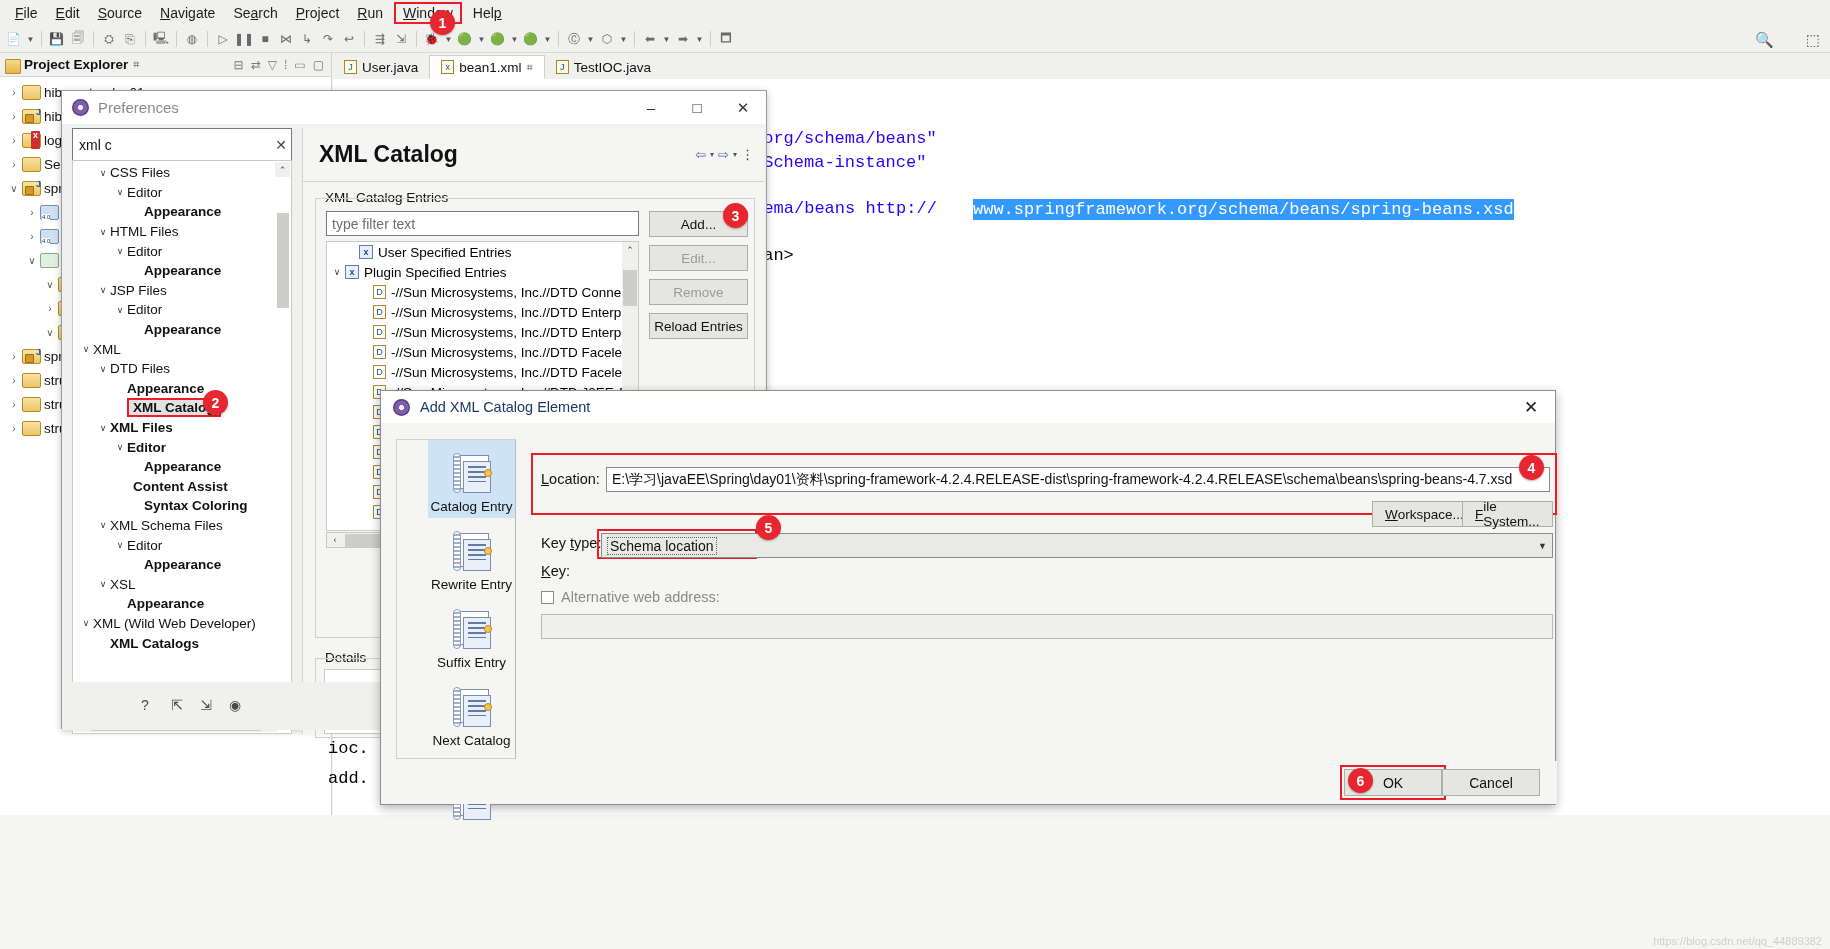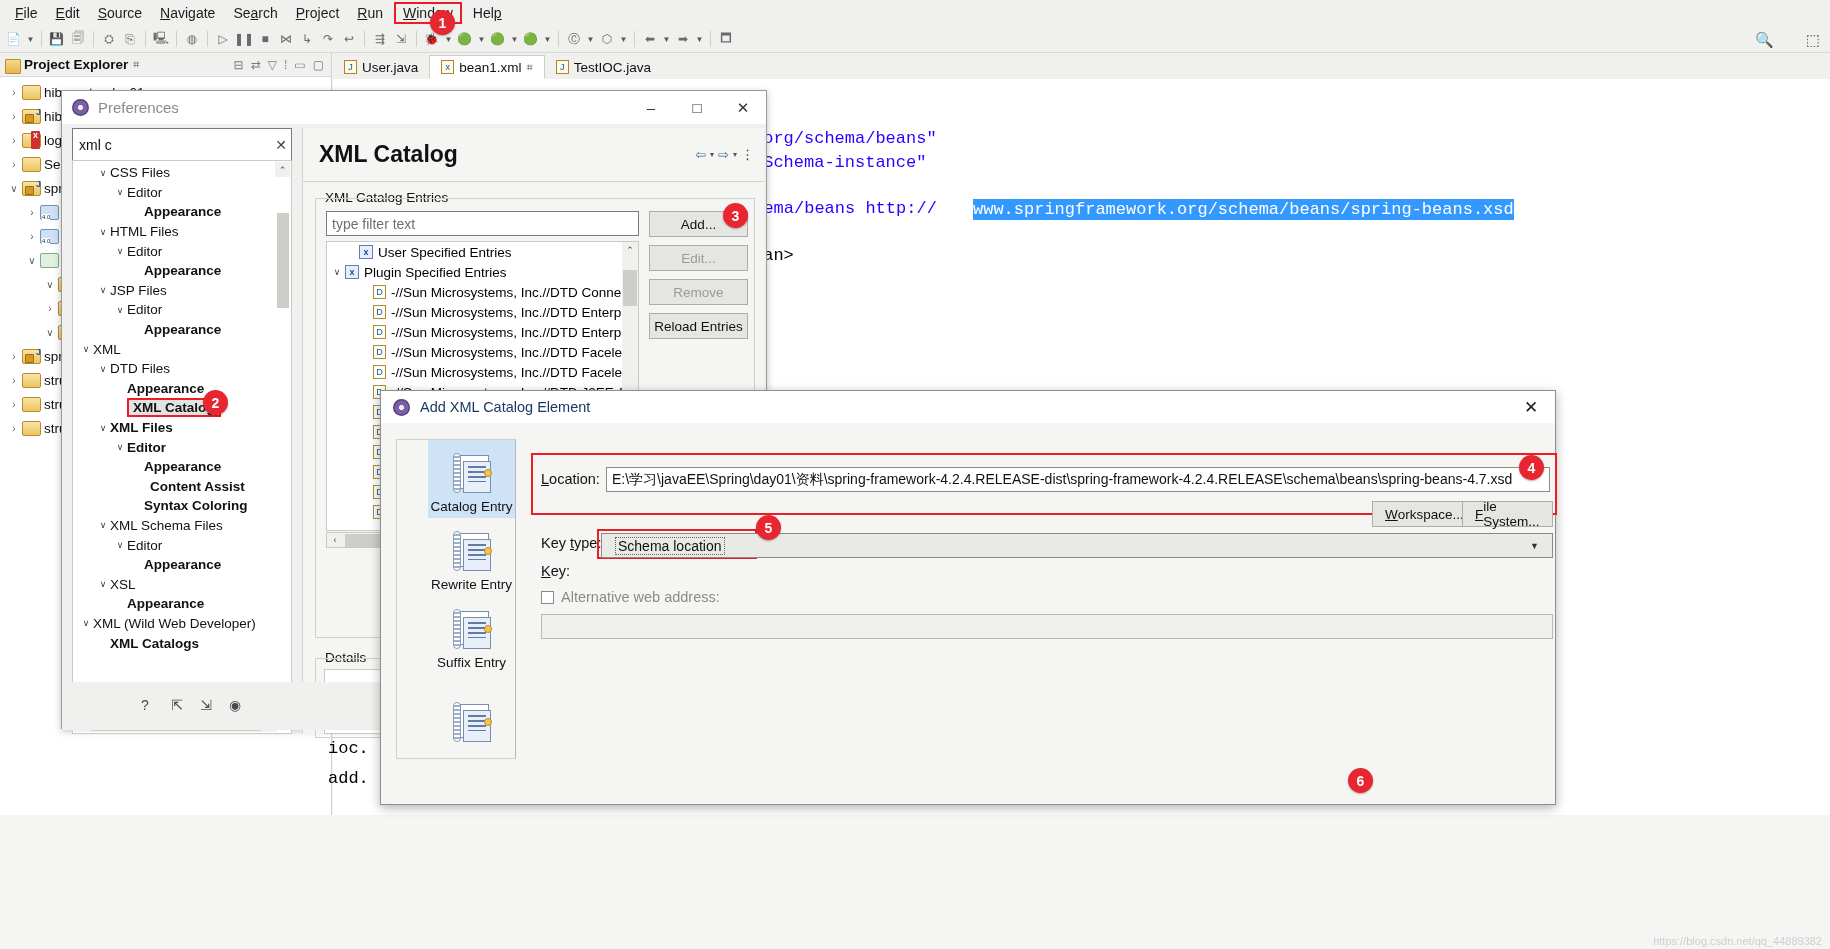--- a/index.html
+++ b/index.html
@@ -180,21 +180,21 @@
         border:1px solid #b98b29; border-radius:50%; }
   #fields { position:absolute; left:150px; top:16px; width:1010px; height:320px; }
   .red-outline { border:2px solid #ee1c24; }
   .flabel { font-size:14.5px; color:#111; }
   .flabel u { text-decoration:underline; }
   .ftext { background:#fff; border:1px solid #8a8a86; height:25px; display:flex; align-items:center;
            padding:0 5px; font-size:14px; color:#111; white-space:nowrap; overflow:hidden; }
   .fbtn { height:26px; background:#e5e5e2; border:1px solid #adadaa; font-size:13.5px;
           display:flex; align-items:center; justify-content:center; padding:0 12px; color:#111; }
   .fcombo { background:#e9e9e6; border:1px solid #8a8a86; height:25px; display:flex; align-items:center;
-            padding:0 13px; font-size:14px; color:#111; }
+            padding:0 5px; font-size:14px; color:#111; }
   .fcombo .arr { margin-left:auto; font-size:9px; color:#333; }
   #add-bottom { position:absolute; left:0; bottom:0; width:1176px; height:43px; background:#f5f5f3; }
   .dbtn { position:absolute; top:8px; width:98px; height:27px; background:#e5e5e2; border:1px solid #adadaa;
           font-size:14px; display:flex; align-items:center; justify-content:center; color:#111; }
 
   
   .bub { position:absolute; width:25px; height:25px; border-radius:50%; background:#e8262f;
          color:#fff; font-size:14px; font-weight:bold; display:flex; align-items:center;
          justify-content:center; box-shadow:0 1px 2px rgba(0,0,0,.3); z-index:60; }
 
@@ -466,21 +466,21 @@
               <span class="pname bold">XML Files</span>
             </div>
             <div class="prow" style="padding-left: 40px;">
               <span class="pchev">∨</span>
               <span class="pname bold">Editor</span>
             </div>
             <div class="prow" style="padding-left: 57px;">
               <span class="pchev"></span>
               <span class="pname bold">Appearance</span>
             </div>
-            <div class="prow" style="padding-left: 63px;">
+            <div class="prow" style="padding-left: 46px;">
               <span class="pchev"></span>
               <span class="pname bold">Content Assist</span>
             </div>
             <div class="prow" style="padding-left: 57px;">
               <span class="pchev"></span>
               <span class="pname bold">Syntax Coloring</span>
             </div>
             <div class="prow" style="padding-left: 23px;">
               <span class="pchev">∨</span>
               <span class="pname">XML Schema Files</span>
@@ -676,20 +676,30 @@
             <div>Suffix Entry</div>
           </div>
           <div class="iconitem">
             <div class="bigicon">
               <div class="sheet"></div>
               <div class="sheet2"></div>
               <div class="lines"></div>
               <div class="spine"></div>
               <div class="dot"></div>
             </div>
+            <div>Next Catalog</div>
+          </div>
+          <div class="iconitem">
+            <div class="bigicon">
+              <div class="sheet"></div>
+              <div class="sheet2"></div>
+              <div class="lines"></div>
+              <div class="spine"></div>
+              <div class="dot"></div>
+            </div>
             <div></div>
           </div>
         </div>
       <div id="fields">
 
         <div class="red-outline" style="position:absolute;left:0;top:14px;width:1026px;height:62px;"></div>
         <div style="position:absolute;left:10px;top:32px;" class="flabel"><u>L</u>ocation:</div>
         <div class="ftext" style="position:absolute;left:75px;top:28px;width:944px;">E:\学习\javaEE\Spring\day01\资料\spring-framework-4.2.4.RELEASE-dist\spring-framework-4.2.4.RELEASE\schema\beans\spring-beans-4.7.xsd</div>
         <div class="fbtn" style="position:absolute;left:841px;top:62px;"><u>W</u>orkspace...</div>
         <div class="fbtn" style="position:absolute;left:931px;top:62px;"><u>F</u>ile System...</div>
@@ -702,20 +712,25 @@
         </div>
 
         <div style="position:absolute;left:10px;top:124px;" class="flabel"><u>K</u>ey:</div>
 
         <div style="position:absolute;left:10px;top:150px;display:flex;align-items:center;gap:7px;">
           <span class="chk"></span>
           <span class="flabel" style="color:#8a8a88;">Alternative web address:</span>
         </div>
         <div class="ftext" style="position:absolute;left:10px;top:175px;width:1012px;background:#efefec;border-color:#b9b9b5;"></div>
       </div>
+    </div>
+    <div id="add-bottom">
+      <div class="red-outline" style="position:absolute;left:959px;top:4px;width:106px;height:35px;"></div>
+      <div class="dbtn" style="left:963px;">OK</div>
+      <div class="dbtn" style="left:1061px;">Cancel</div>
     </div>
   </div>
 
   <div class="watermark">https://blog.csdn.net/qq_44889382</div>
 </div>
 
 <div class="bub" style="left: 430px; top: 10px;">1</div>
 <div class="bub" style="left: 203px; top: 390px;">2</div>
 <div class="bub" style="left: 723px; top: 203px;">3</div>
 <div class="bub" style="left: 1519px; top: 455px;">4</div>

